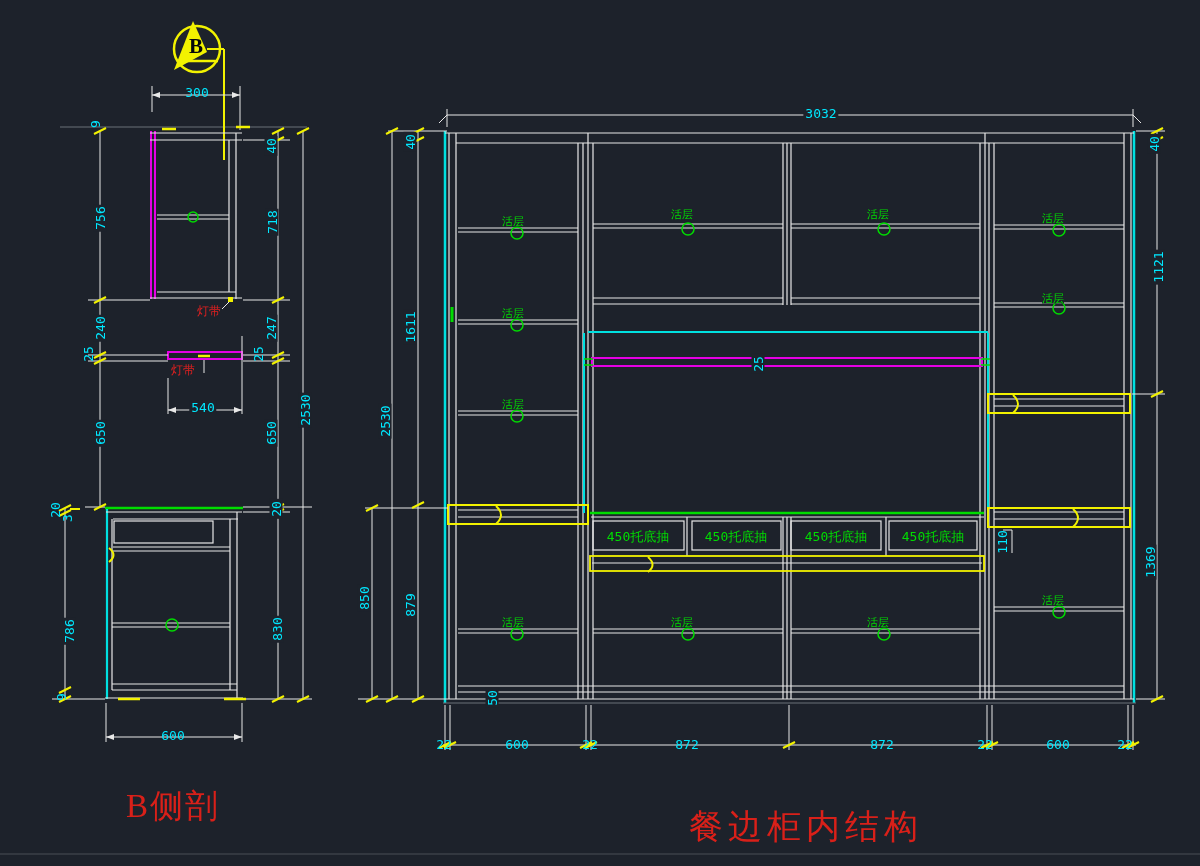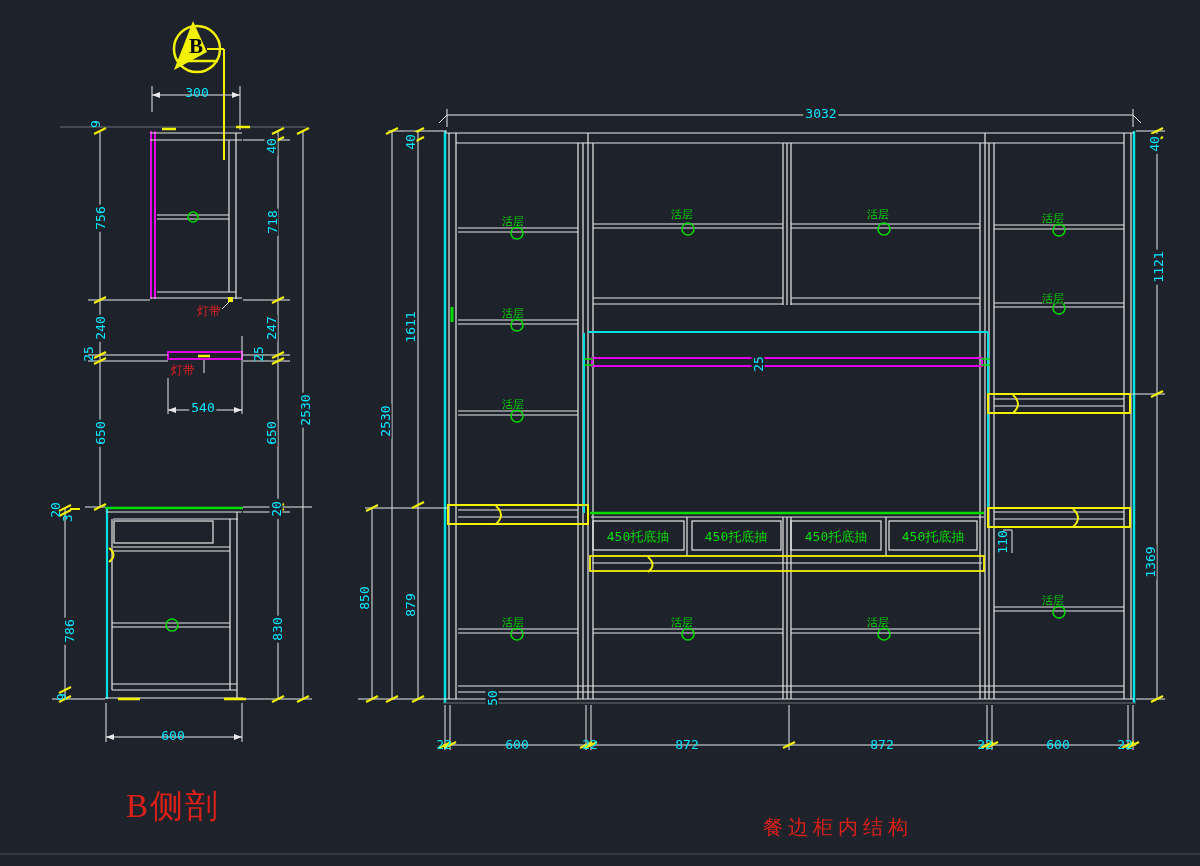--- a/index.html
+++ b/index.html
@@ -12,21 +12,21 @@
   .bgmask{background:#1d222b;padding:0 2px;}
   .shelf{position:absolute;transform:translate(-50%,-50%);color:#00dc00;font-size:11px;
          line-height:1;white-space:nowrap;background:#1d222b;}
   .drawer{position:absolute;transform:translate(-50%,-50%);color:#00dc00;font-size:13px;
           line-height:1;white-space:nowrap;}
   .redlbl{position:absolute;transform:translate(-50%,-50%);color:#e02020;font-size:12px;
           line-height:1;white-space:nowrap;font-family:Liberation Mono, monospace;}
   .title{position:absolute;transform:translate(-50%,-50%);color:#d92019;
          font-family:"Liberation Serif",serif;line-height:1;white-space:nowrap;}
   .t-side{font-size:33px;letter-spacing:2px;}
-  .t-main{font-size:20px;letter-spacing:5px;margin-left:32px;}
+  .t-main{font-size:34px;letter-spacing:5px;}
   .bletter{position:absolute;transform:translate(-50%,-50%);color:#05070c;font-size:21px;
            font-weight:bold;font-family:"Liberation Serif",serif;}
 </style>
 </head>
 <body>
 
 <div id="canvas">
 
   <svg width="1200" height="866" viewBox="0 0 1200 866">
 

